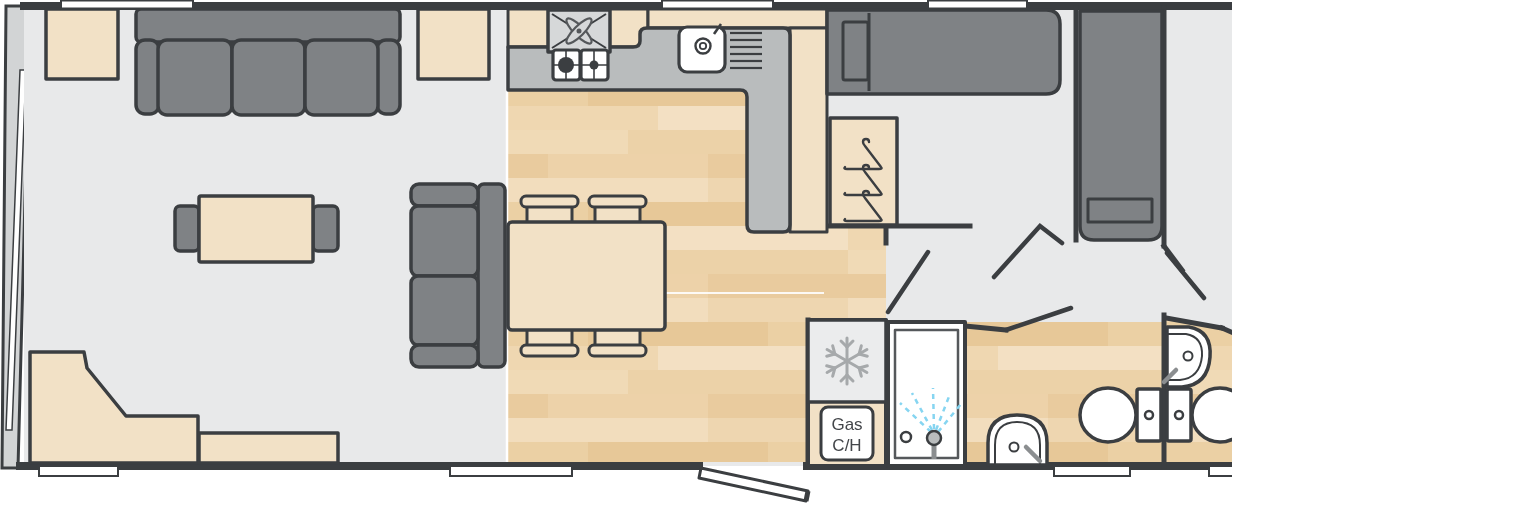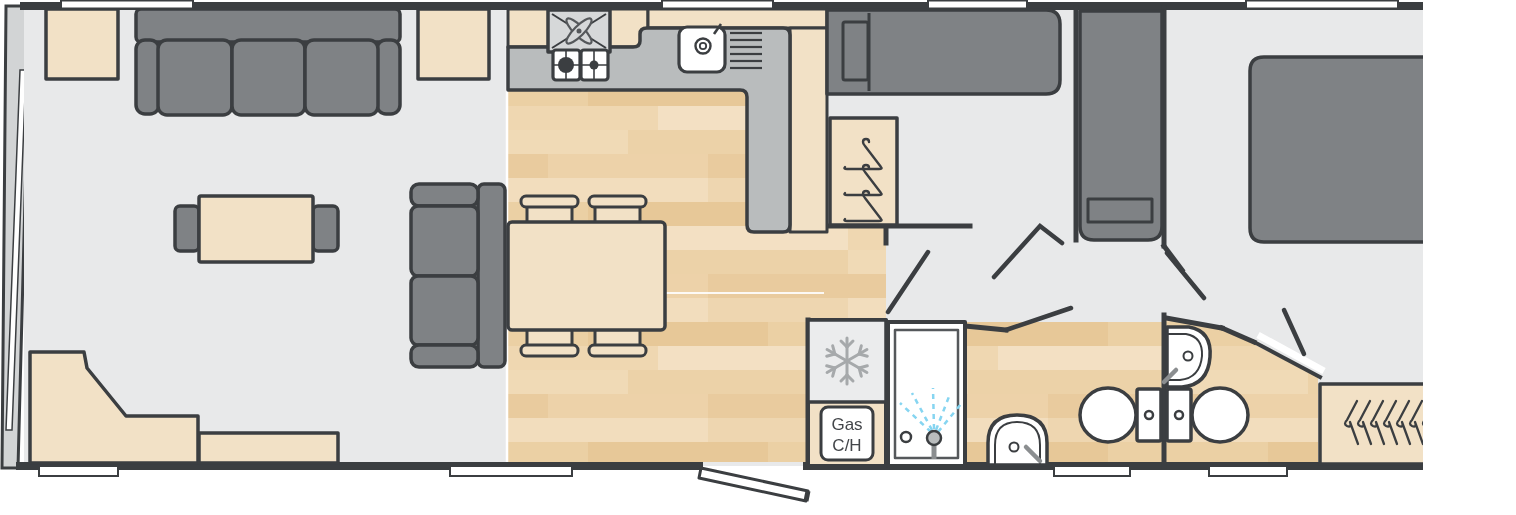--- a/index.html
+++ b/index.html
@@ -1,16 +1,16 @@
 <!DOCTYPE html>
 <html><head>
 <meta charset="utf-8">
 <style>
   html,body{margin:0;padding:0;background:#ffffff;}
-  #stage{position:relative;width:1423px;height:515px;background:#ffffff;overflow:hidden;
+  #stage{position:relative;width:1232px;height:515px;background:#ffffff;overflow:hidden;
          font-family:"Liberation Sans", sans-serif;}
   svg{display:block}
   .boiler-text{font-family:"Liberation Sans", sans-serif;font-size:17px;fill:#43464a;}
 </style>
 </head>
 <body>
 
 <div id="stage">
 <svg width="1516" height="515" viewBox="0 0 1516 515">
   <defs>

